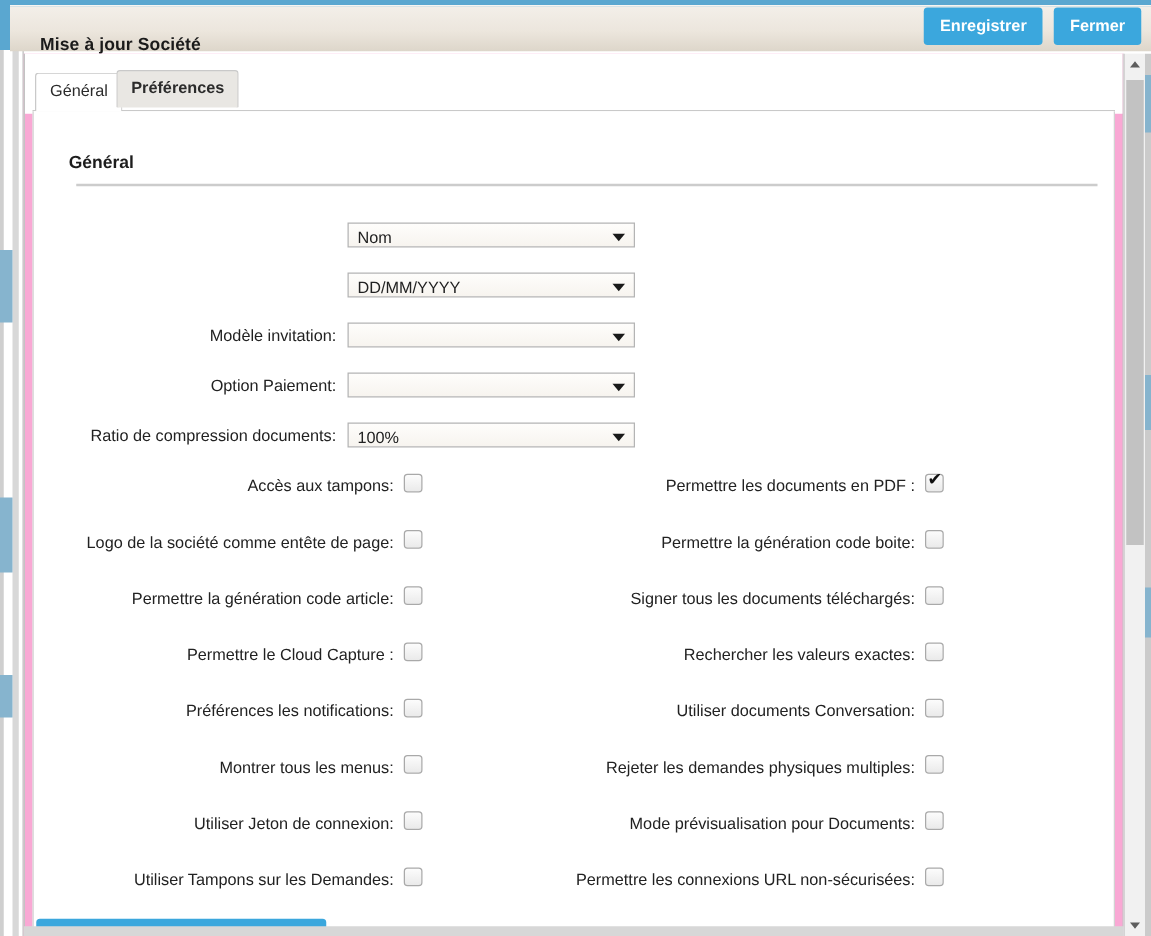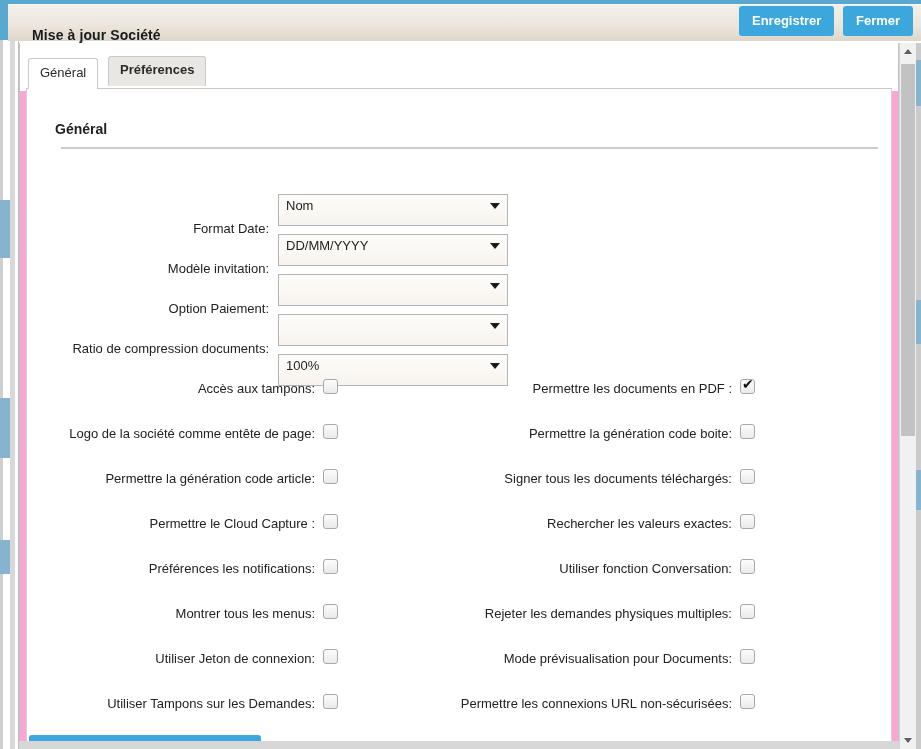--- a/index.html
+++ b/index.html
@@ -127,21 +127,21 @@
     border-bottom: none;
     border-radius: 3px 3px 0 0;
     cursor: pointer;
     white-space: nowrap;
   }
   .tab.inactive {
     left: 8px;
     background: #ffffff;
   }
   .tab.active {
-    left: 88px;
+    left: 73px;
     background: #e9e7e3;
     font-weight: bold;
     padding-top: 5px;
     height: 30px;
     top: 13px;
   }
 
   
   #content-panel {
     position: absolute;
@@ -173,22 +173,22 @@
     position: absolute;
     left: 0; top: 3px;
     width: 249px;
     text-align: right;
     font-size: 13px;
     color: #222222;
     white-space: nowrap;
   }
   .sel-box {
     position: absolute;
-    left: 258px; top: 16px;
-    width: 230px; height: 32px;
+    left: 258px; top: 0;
+    width: 230px; height: 20px;
     box-sizing: border-box;
     border: 1px solid #b4b4b4;
     background: linear-gradient(to bottom, #fefdfb 0%, #f7f4ef 100%);
     cursor: pointer;
   }
   .sel-value {
     position: absolute;
     left: 7px; top: 3px;
     font-size: 13px;
     color: #222222;
@@ -337,21 +337,20 @@
   <div id="section-rule"></div>
 
   <div class="sel-row" style="top:135px">
     <div class="sel-box">
       <span class="sel-value">Nom</span>
       <span class="sel-arrow"></span>
     </div>
   </div>
 
   <div class="sel-row" style="top:175px">
-    <div class="sel-label">Format Date:</div>
     <div class="sel-box">
       <span class="sel-value">DD/MM/YYYY</span>
       <span class="sel-arrow"></span>
     </div>
   </div>
 
   <div class="sel-row" style="top:215px">
     <div class="sel-label">Modèle invitation:</div>
     <div class="sel-box">
       <span class="sel-value"></span>
@@ -420,21 +419,21 @@
   </div>
   <div class="cb-row cb-right" style="left:417px;top:426px">
     <div class="cb-label">Signer tous les documents téléchargés:</div>
     <div class="cb-box"></div>
   </div>
   <div class="cb-row cb-right" style="left:417px;top:471px">
     <div class="cb-label">Rechercher les valeurs exactes:</div>
     <div class="cb-box"></div>
   </div>
   <div class="cb-row cb-right" style="left:417px;top:516px">
-    <div class="cb-label">Utiliser fonction Conversation:</div>
+    <div class="cb-label">Utiliser documents Conversation:</div>
     <div class="cb-box"></div>
   </div>
   <div class="cb-row cb-right" style="left:417px;top:561px">
     <div class="cb-label">Rejeter les demandes physiques multiples:</div>
     <div class="cb-box"></div>
   </div>
   <div class="cb-row cb-right" style="left:417px;top:606px">
     <div class="cb-label">Mode prévisualisation pour Documents:</div>
     <div class="cb-box"></div>
   </div>

